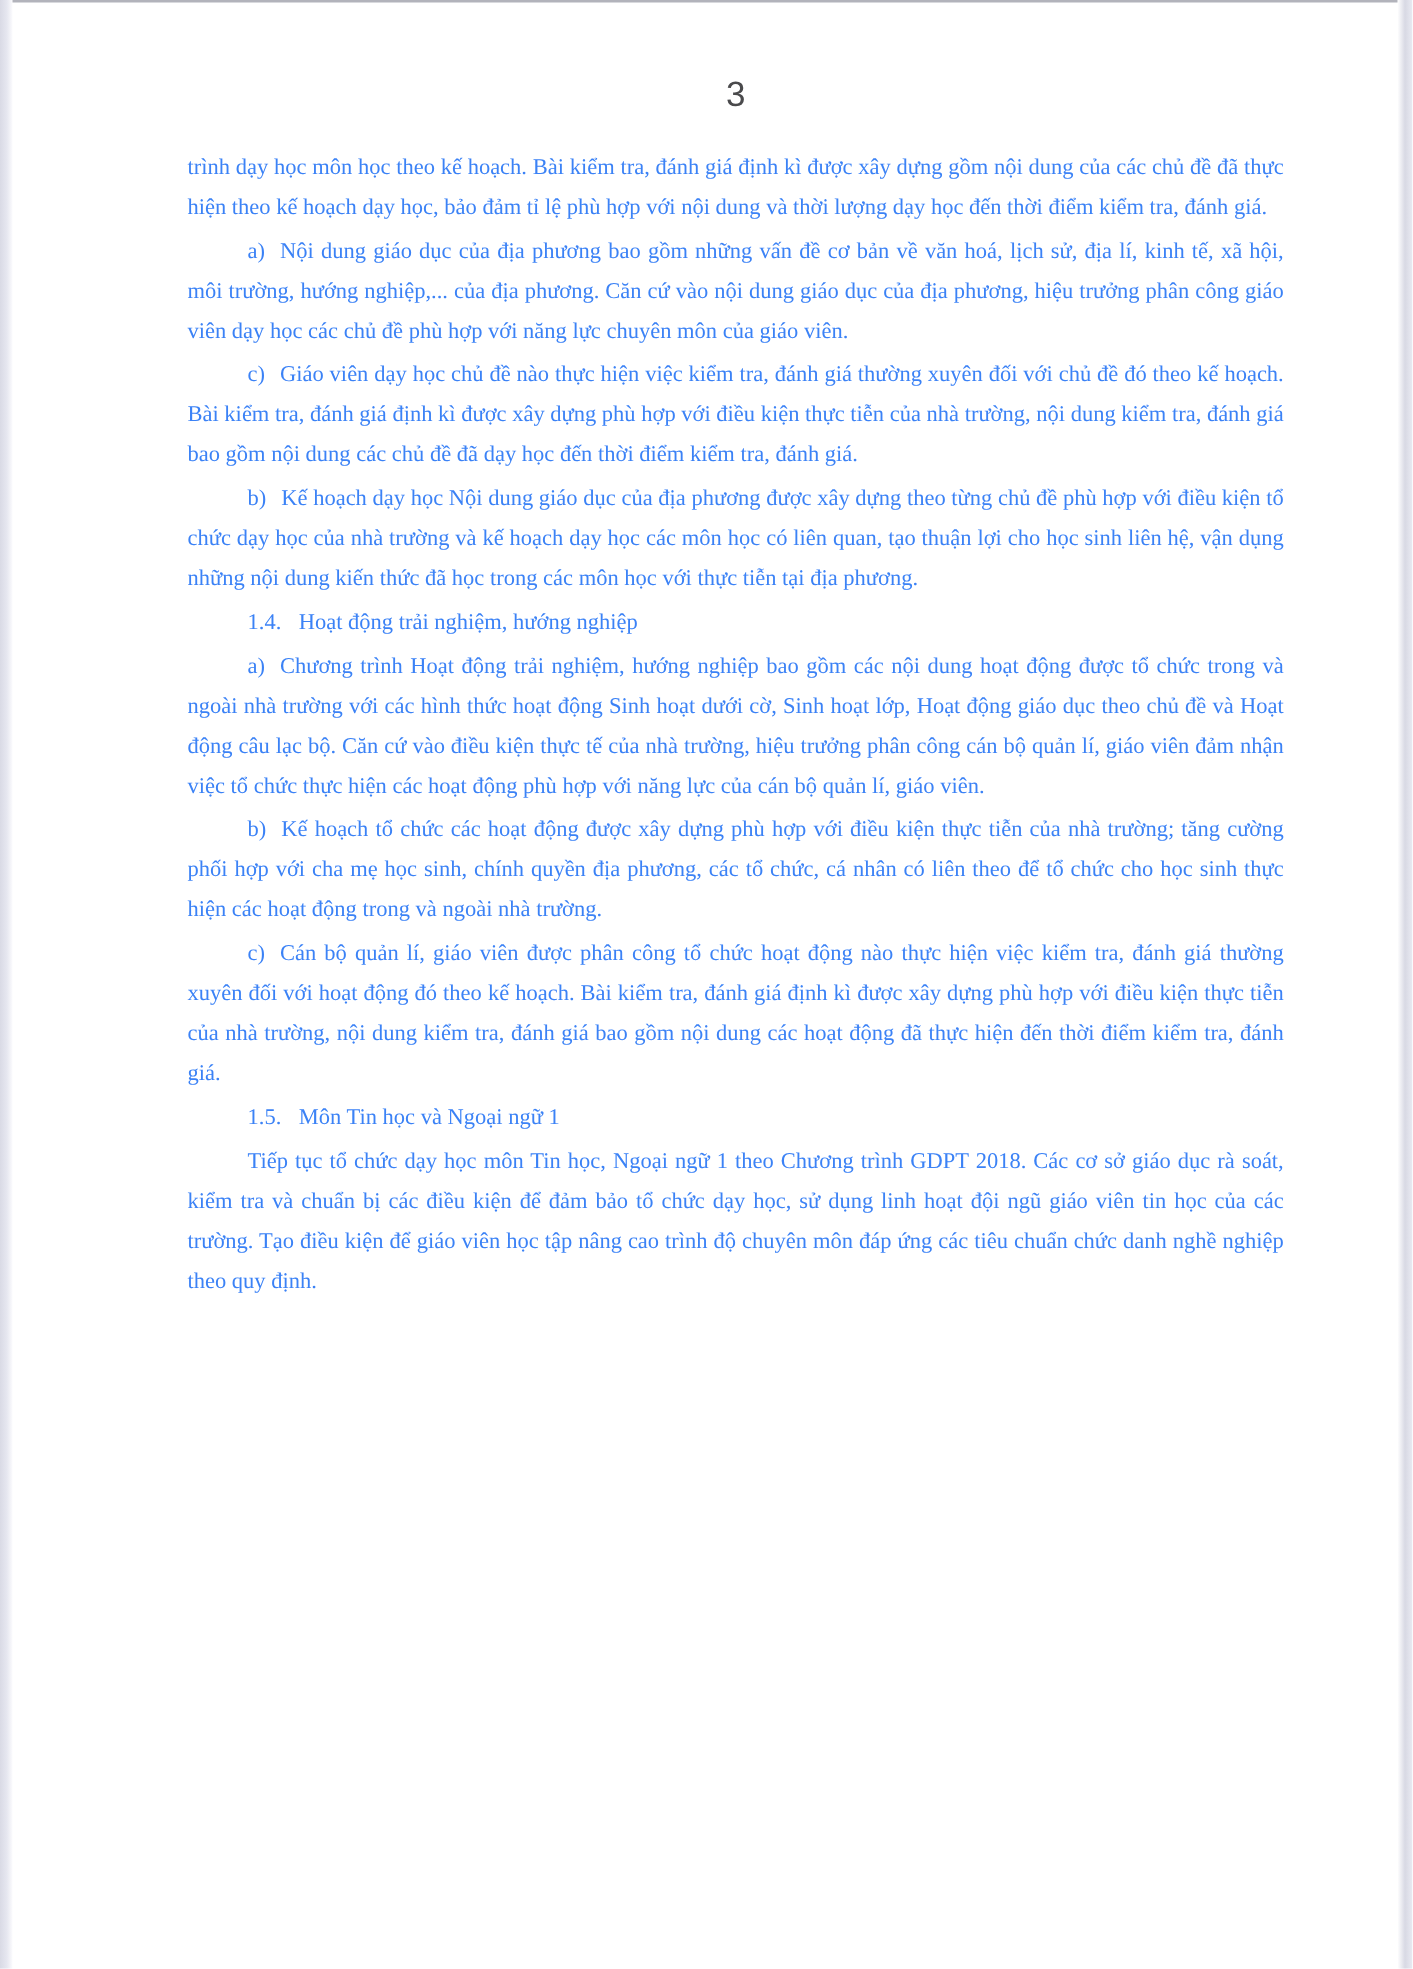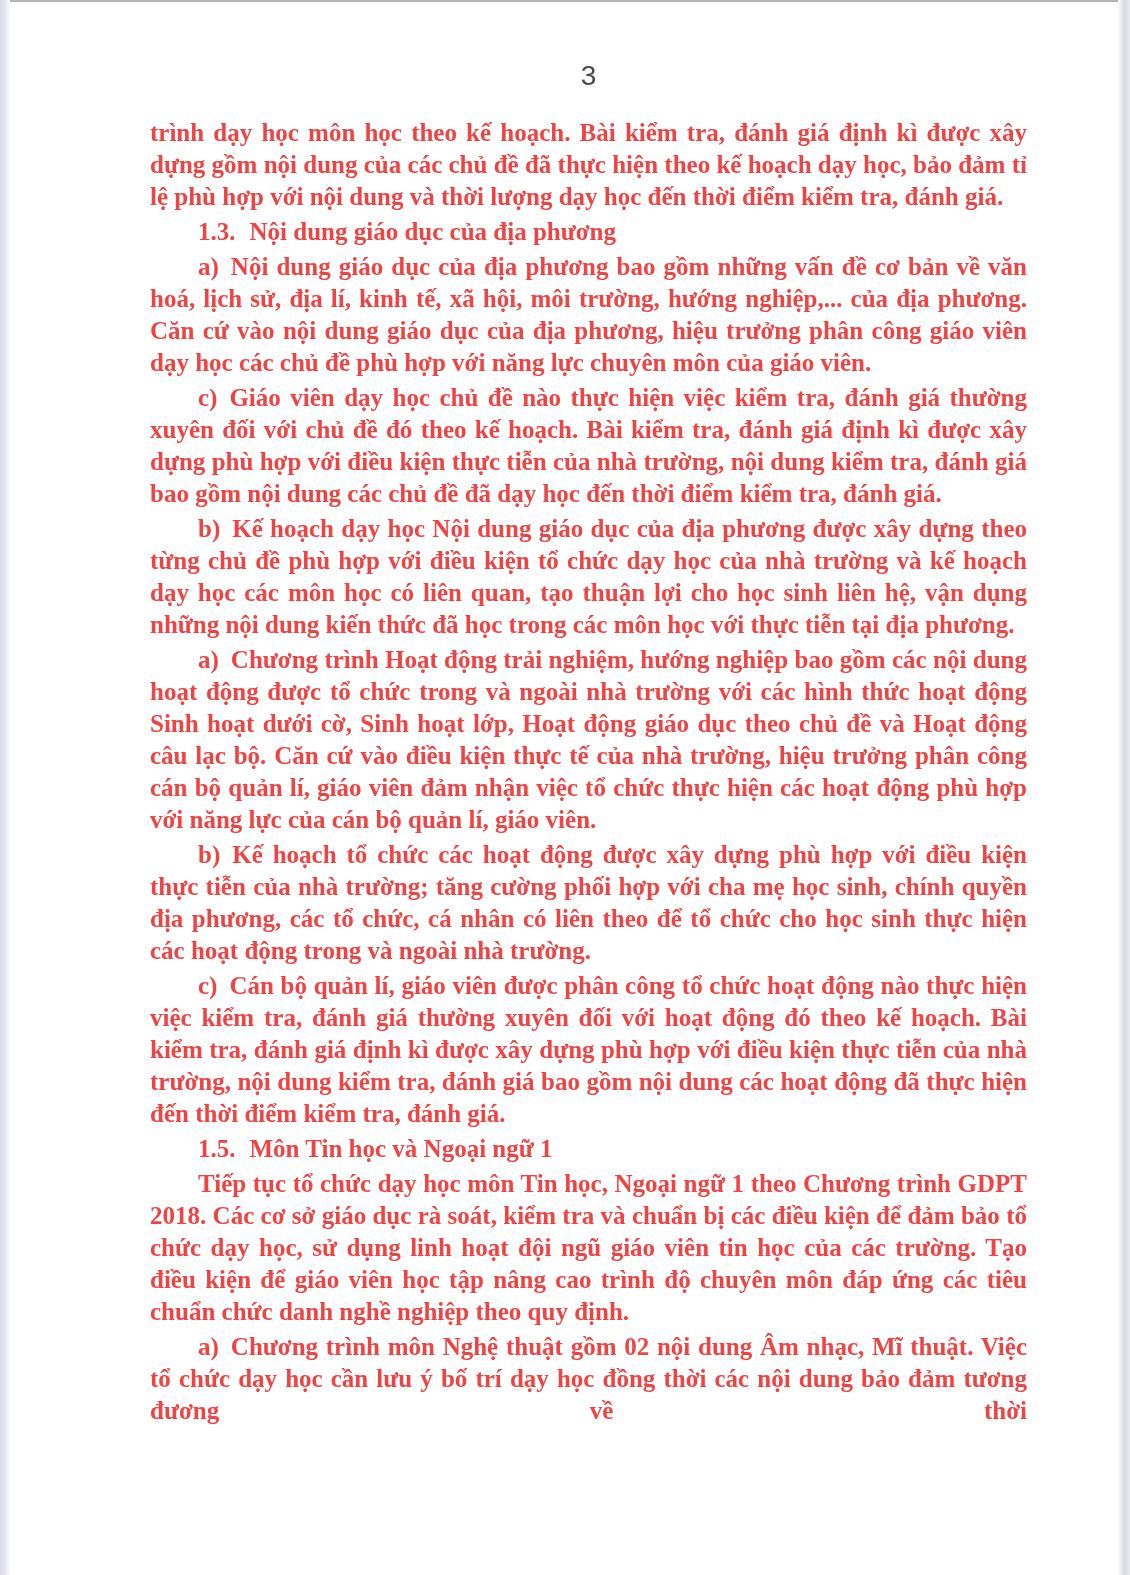--- a/index.html
+++ b/index.html
@@ -43,24 +43,23 @@
     text-align: center;
     font-family: "Liberation Sans", "DejaVu Sans", sans-serif;
     font-size: 28px;
     color: #4a4a4c;
   }
   .content {
     position: absolute;
     top: 117px;
     left: 150px;
     width: 877px;
-    color: #ef4444;
-    font-size: 25px;
+    color: #3b82f6;
+    font-size: 18px;
     line-height: 32px;
-    font-weight: bold;
   }
   .block {
     margin: 0 0 3px 0;
     text-align: justify;
     text-indent: 48px;
   }
   .continuation { text-indent: 0; }
   .cut { text-align-last: justify; }
   .heading .label { margin-right: 14px; }
   .item .label { margin-right: 12px; }
@@ -68,24 +67,23 @@
 </head>
 <body>
 
 <div class="page">
   <div class="edge-left"></div>
   <div class="edge-right"></div>
   <div class="edge-top"></div>
   <div class="pagenum">3</div>
   <div class="content">
       <p class="block continuation"><span>trình dạy học môn học theo kế hoạch. Bài kiểm tra, đánh giá định kì được xây dựng gồm nội dung của các chủ đề đã thực hiện theo kế hoạch dạy học, bảo đảm tỉ lệ phù hợp với nội dung và thời lượng dạy học đến thời điểm kiểm tra, đánh giá.</span></p>
-      <p class="block heading"><span class="label">1.3.</span><span>Nội dung giáo dục của địa phương</span></p>
       <p class="block item"><span class="label">a)</span><span>Nội dung giáo dục của địa phương bao gồm những vấn đề cơ bản về văn hoá, lịch sử, địa lí, kinh tế, xã hội, môi trường, hướng nghiệp,... của địa phương. Căn cứ vào nội dung giáo dục của địa phương, hiệu trưởng phân công giáo viên dạy học các chủ đề phù hợp với năng lực chuyên môn của giáo viên.</span></p>
       <p class="block item"><span class="label">c)</span><span>Giáo viên dạy học chủ đề nào thực hiện việc kiểm tra, đánh giá thường xuyên đối với chủ đề đó theo kế hoạch. Bài kiểm tra, đánh giá định kì được xây dựng phù hợp với điều kiện thực tiễn của nhà trường, nội dung kiểm tra, đánh giá bao gồm nội dung các chủ đề đã dạy học đến thời điểm kiểm tra, đánh giá.</span></p>
       <p class="block item"><span class="label">b)</span><span>Kế hoạch dạy học Nội dung giáo dục của địa phương được xây dựng theo từng chủ đề phù hợp với điều kiện tổ chức dạy học của nhà trường và kế hoạch dạy học các môn học có liên quan, tạo thuận lợi cho học sinh liên hệ, vận dụng những nội dung kiến thức đã học trong các môn học với thực tiễn tại địa phương.</span></p>
+      <p class="block heading"><span class="label">1.4.</span><span>Hoạt động trải nghiệm, hướng nghiệp</span></p>
       <p class="block item"><span class="label">a)</span><span>Chương trình Hoạt động trải nghiệm, hướng nghiệp bao gồm các nội dung hoạt động được tổ chức trong và ngoài nhà trường với các hình thức hoạt động Sinh hoạt dưới cờ, Sinh hoạt lớp, Hoạt động giáo dục theo chủ đề và Hoạt động câu lạc bộ. Căn cứ vào điều kiện thực tế của nhà trường, hiệu trưởng phân công cán bộ quản lí, giáo viên đảm nhận việc tổ chức thực hiện các hoạt động phù hợp với năng lực của cán bộ quản lí, giáo viên.</span></p>
       <p class="block item"><span class="label">b)</span><span>Kế hoạch tổ chức các hoạt động được xây dựng phù hợp với điều kiện thực tiễn của nhà trường; tăng cường phối hợp với cha mẹ học sinh, chính quyền địa phương, các tổ chức, cá nhân có liên theo để tổ chức cho học sinh thực hiện các hoạt động trong và ngoài nhà trường.</span></p>
       <p class="block item"><span class="label">c)</span><span>Cán bộ quản lí, giáo viên được phân công tổ chức hoạt động nào thực hiện việc kiểm tra, đánh giá thường xuyên đối với hoạt động đó theo kế hoạch. Bài kiểm tra, đánh giá định kì được xây dựng phù hợp với điều kiện thực tiễn của nhà trường, nội dung kiểm tra, đánh giá bao gồm nội dung các hoạt động đã thực hiện đến thời điểm kiểm tra, đánh giá.</span></p>
       <p class="block heading"><span class="label">1.5.</span><span>Môn Tin học và Ngoại ngữ 1</span></p>
       <p class="block plain"><span>Tiếp tục tổ chức dạy học môn Tin học, Ngoại ngữ 1 theo Chương trình GDPT 2018. Các cơ sở giáo dục rà soát, kiểm tra và chuẩn bị các điều kiện để đảm bảo tổ chức dạy học, sử dụng linh hoạt đội ngũ giáo viên tin học của các trường. Tạo điều kiện để giáo viên học tập nâng cao trình độ chuyên môn đáp ứng các tiêu chuẩn chức danh nghề nghiệp theo quy định.</span></p>
-      <p class="block item cut"><span class="label">a)</span><span>Chương trình môn Nghệ thuật gồm 02 nội dung Âm nhạc, Mĩ thuật. Việc tổ chức dạy học cần lưu ý bố trí dạy học đồng thời các nội dung bảo đảm tương đương về thời</span></p>
     </div>
 </div>
 
 </body></html>

